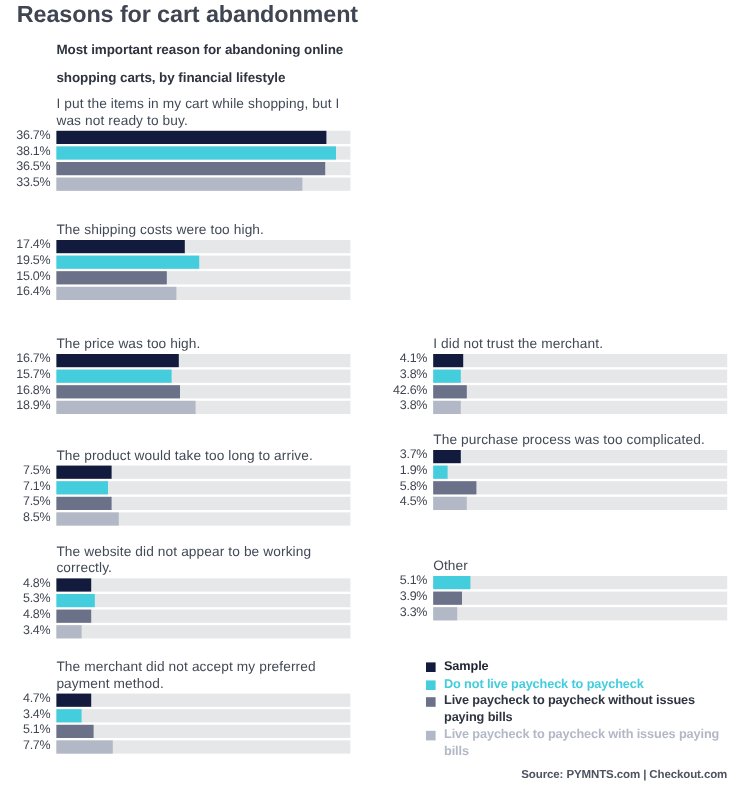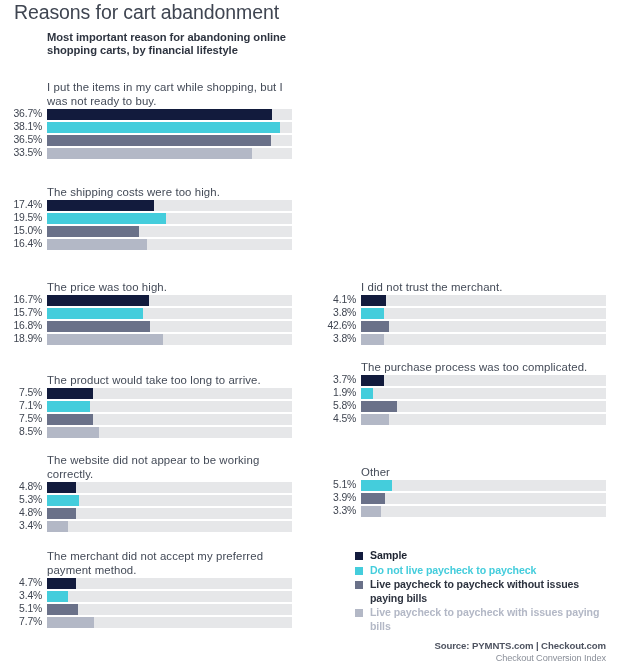--- a/index.html
+++ b/index.html
@@ -19,33 +19,33 @@
     position: relative;
     width: 624px;
     height: 672px;
   }
   
   .title {
     position: absolute;
     left: 14px;
     top: 1px;
     font-size: 19.5px;
-    font-weight: 400;
+    font-weight: 700;
     color: #3f4551;
     letter-spacing: -0.1px;
     white-space: nowrap;
   }
   .subtitle {
     position: absolute;
     left: 47px;
     top: 31px;
     width: 260px;
     font-size: 11.2px;
     font-weight: 700;
-    line-height: 13px;
+    line-height: 23px;
     color: #2e3440;
     letter-spacing: -0.05px;
   }
   
   .col-left {
     position: absolute;
     left: 0;
     top: 0;
     width: 310px;
     height: 672px;
@@ -427,16 +427,15 @@
 
   <div class="legend">
       <div class="legend-item" style="color: rgb(29, 35, 48);"><span class="legend-swatch" style="background: rgb(18, 27, 61);"></span><span>Sample</span></div>
       <div class="legend-item" style="color: rgb(68, 205, 220);"><span class="legend-swatch" style="background: rgb(68, 205, 220);"></span><span>Do not live paycheck to paycheck</span></div>
       <div class="legend-item" style="color: rgb(46, 52, 64);"><span class="legend-swatch" style="background: rgb(106, 113, 137);"></span><span>Live paycheck to paycheck without issues paying bills</span></div>
       <div class="legend-item" style="color: rgb(179, 184, 198);"><span class="legend-swatch" style="background: rgb(179, 184, 198);"></span><span>Live paycheck to paycheck with issues paying bills</span></div>
     </div>
 
   <div class="source">
     <div class="source-line1">Source: PYMNTS.com  |  Checkout.com</div>
-    <div class="source-line2">Checkout Conversion Index</div>
   </div>
 
 </div>
 
 </body></html>

